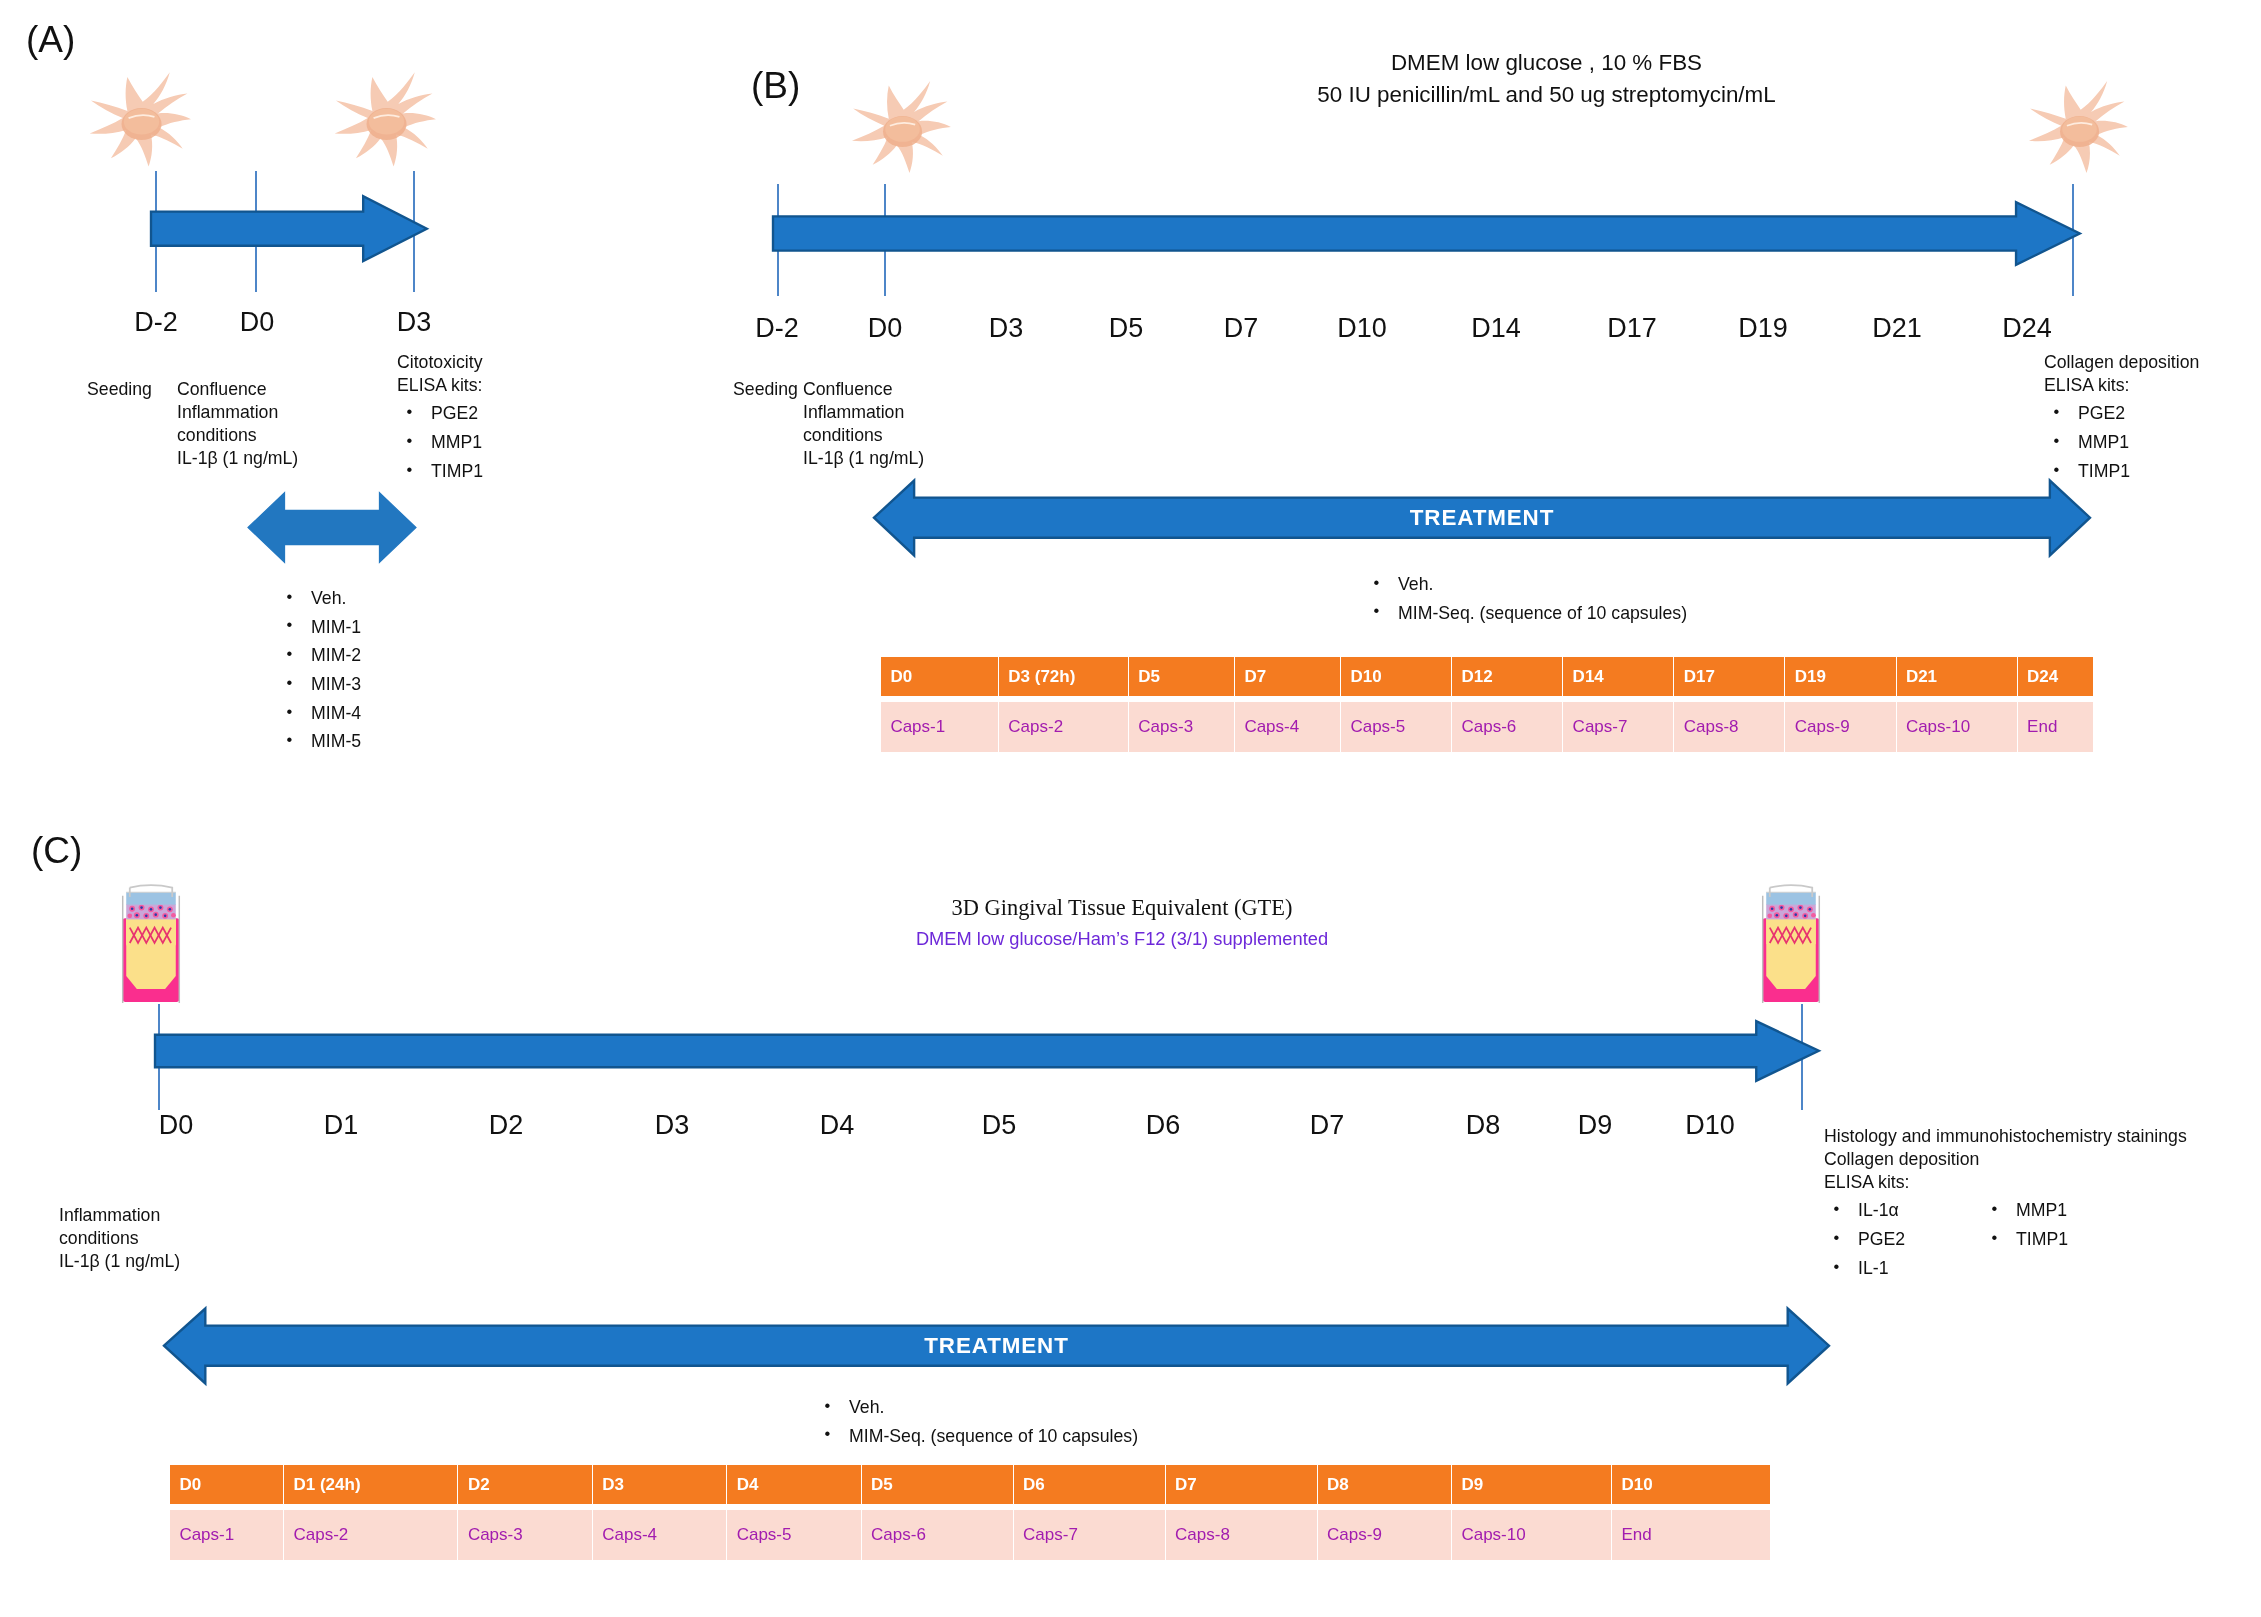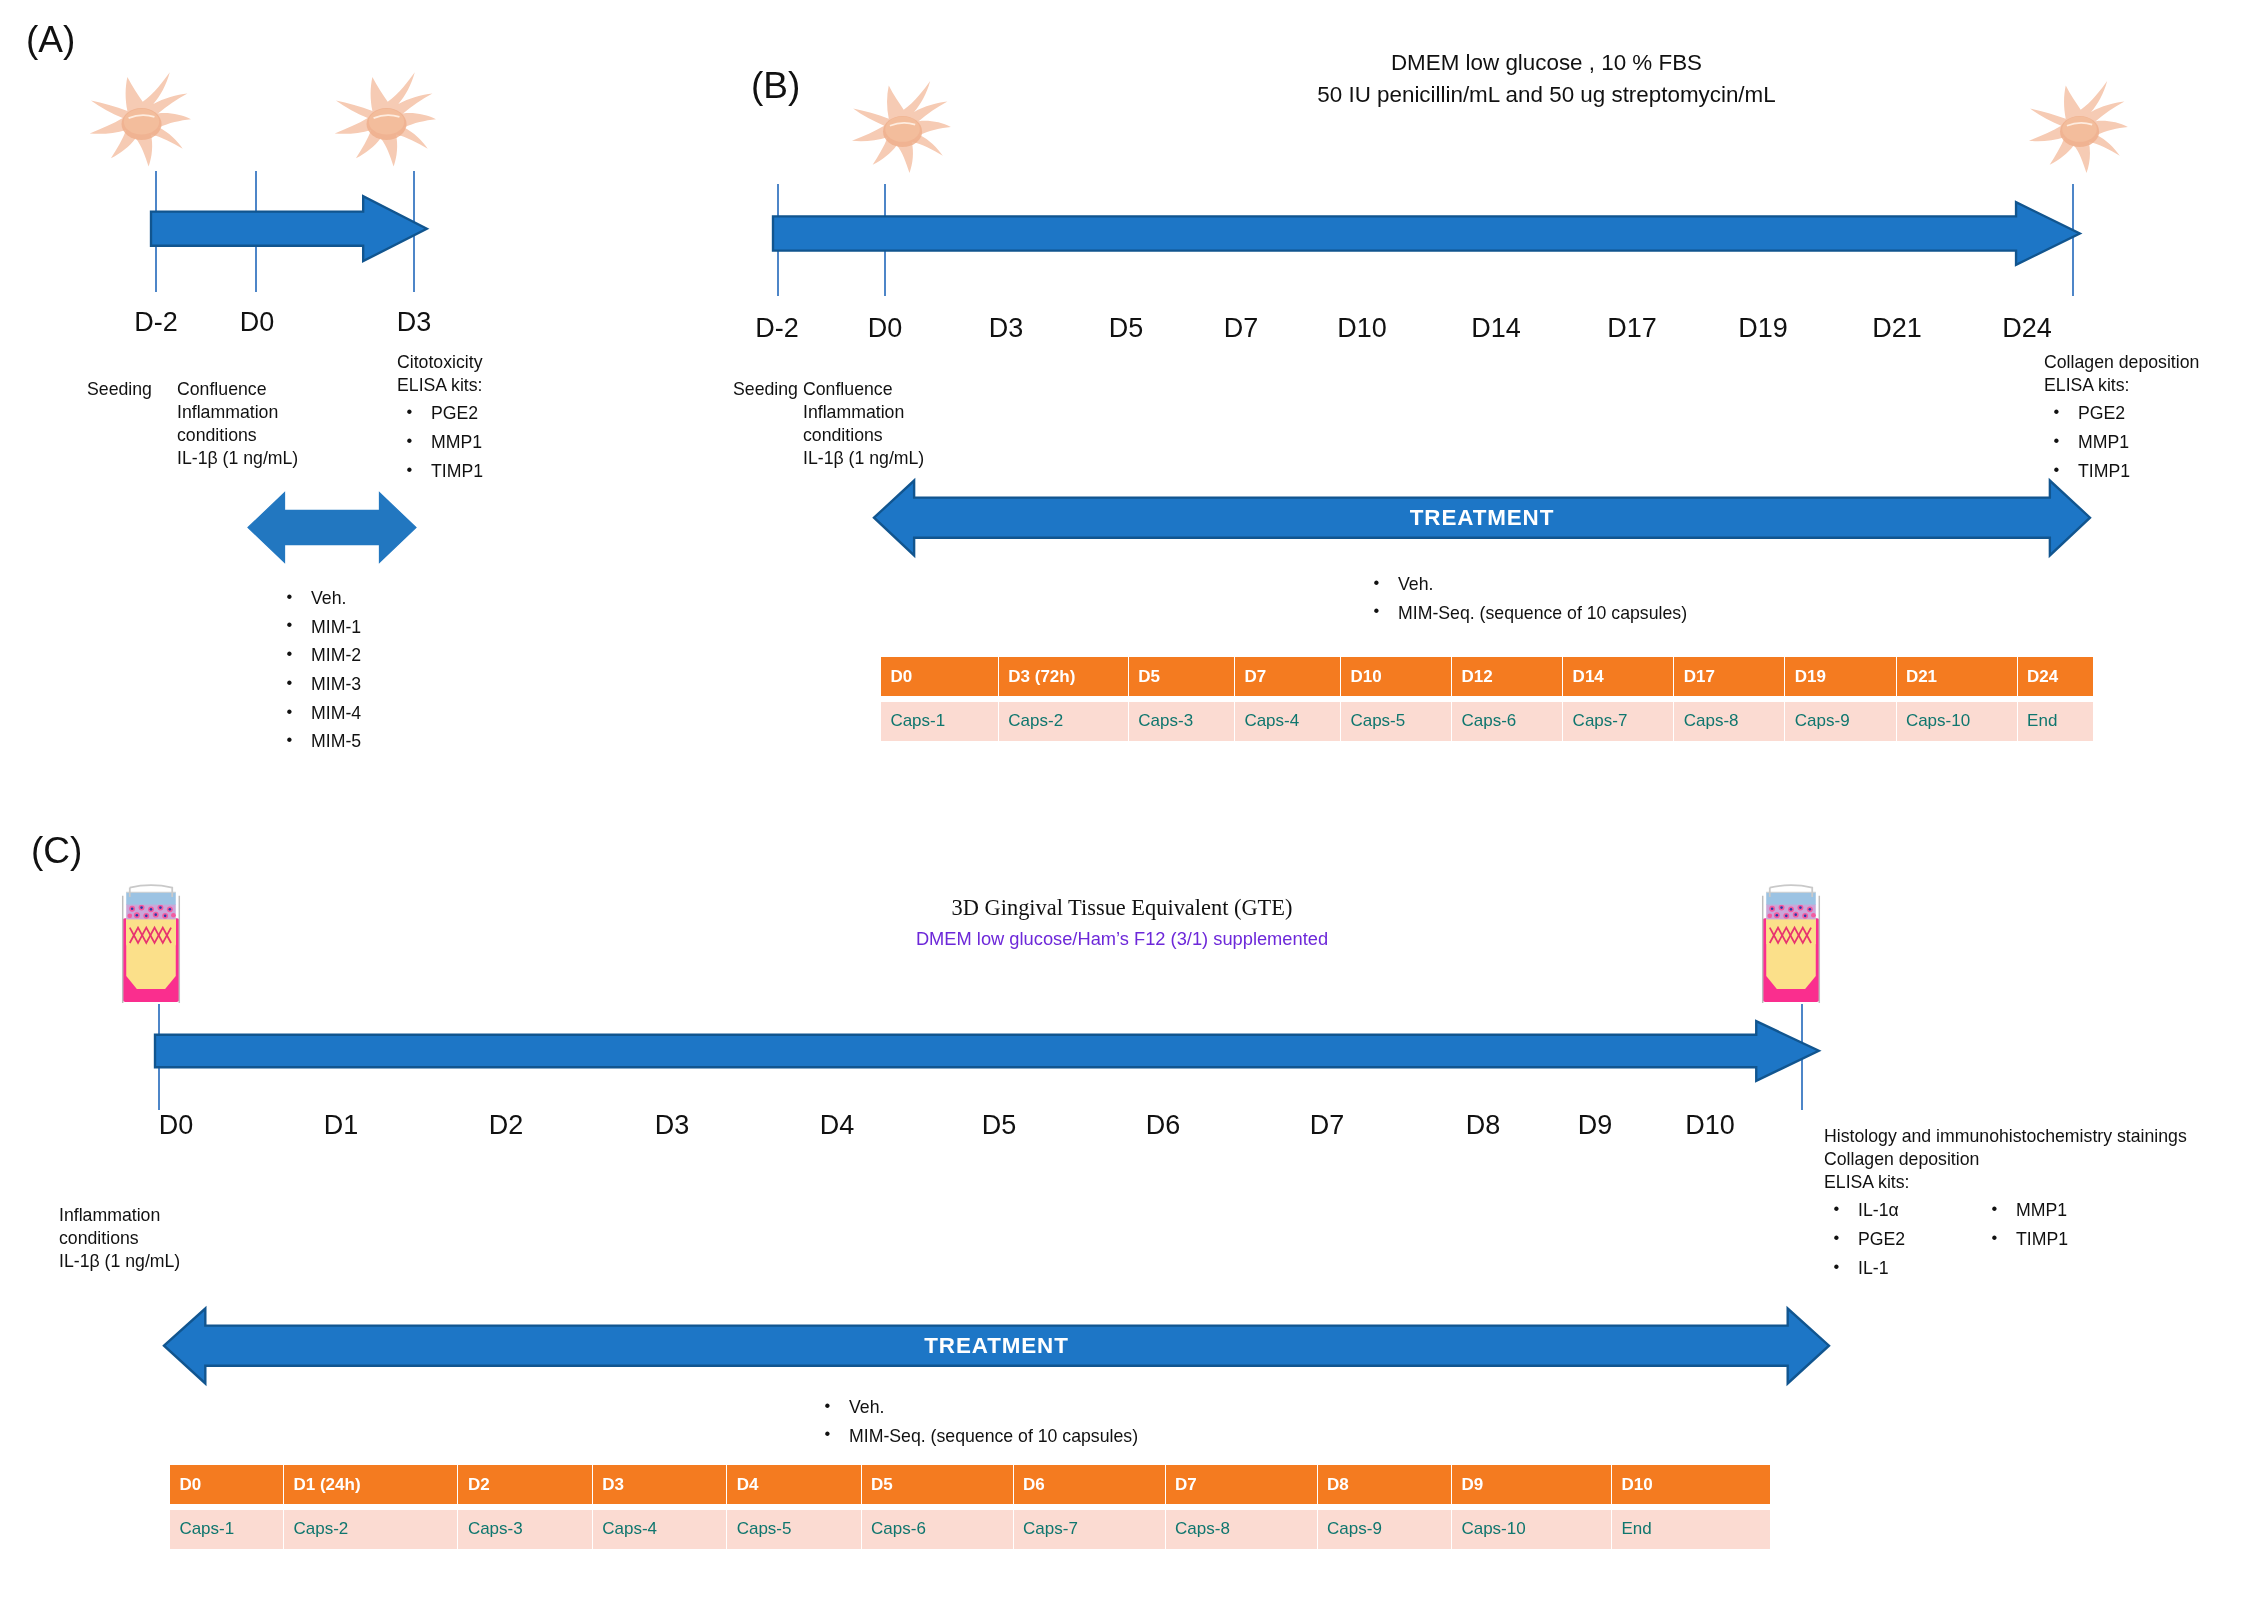--- a/index.html
+++ b/index.html
@@ -17,21 +17,21 @@
   .tickline{background:#4E86C8;width:1.8px;}
   
   .arrow-wrap{position:absolute;}
   .arrow-wrap svg{display:block;overflow:visible;}
   .tlabel{position:absolute;width:100%;text-align:center;color:#fff;font-size:22.4px;font-weight:bold;letter-spacing:0.9px;top:50%;transform:translateY(-50%);}
   
   .captable{position:absolute;border-collapse:collapse;table-layout:fixed;}
   .captable td{padding:0;margin:0;}
   .captable tr.head td{background:#F47B20;color:#fff;font-size:17px;font-weight:bold;height:39px;
      vertical-align:middle;padding-left:9.4px;border-right:1.8px solid #fff;}
-  .captable tr.body td{background:#FBDBD2;color:#0f766e;font-size:17px;height:39px;
+  .captable tr.body td{background:#FBDBD2;color:#a21caf;font-size:17px;height:50px;
      vertical-align:middle;padding-left:9.4px;border-right:1.8px solid #fff;}
   .captable tr.head td:last-child,.captable tr.body td:last-child{border-right:none;}
   .spacerrow td{height:5.9px;background:#fff !important;border:none !important;}
   
   .cellwrap{position:absolute;}
   
   .gtewrap{position:absolute;}
 </style>
 </head>
 <body>

